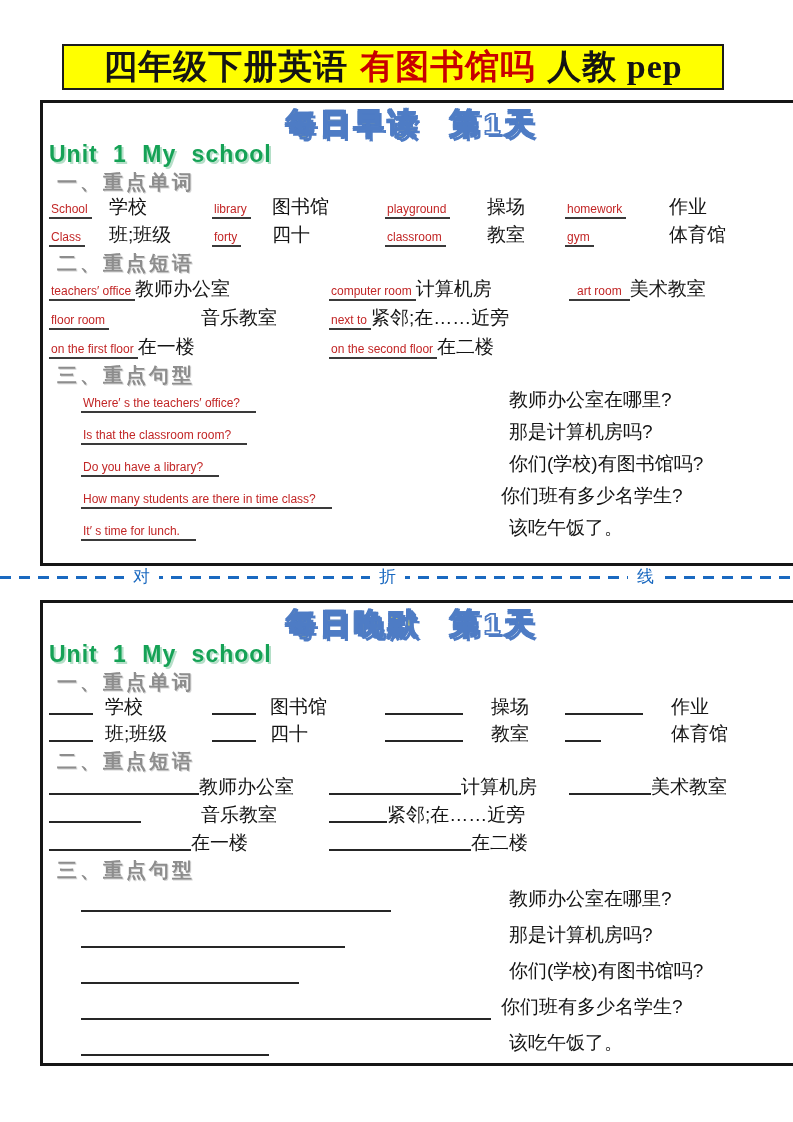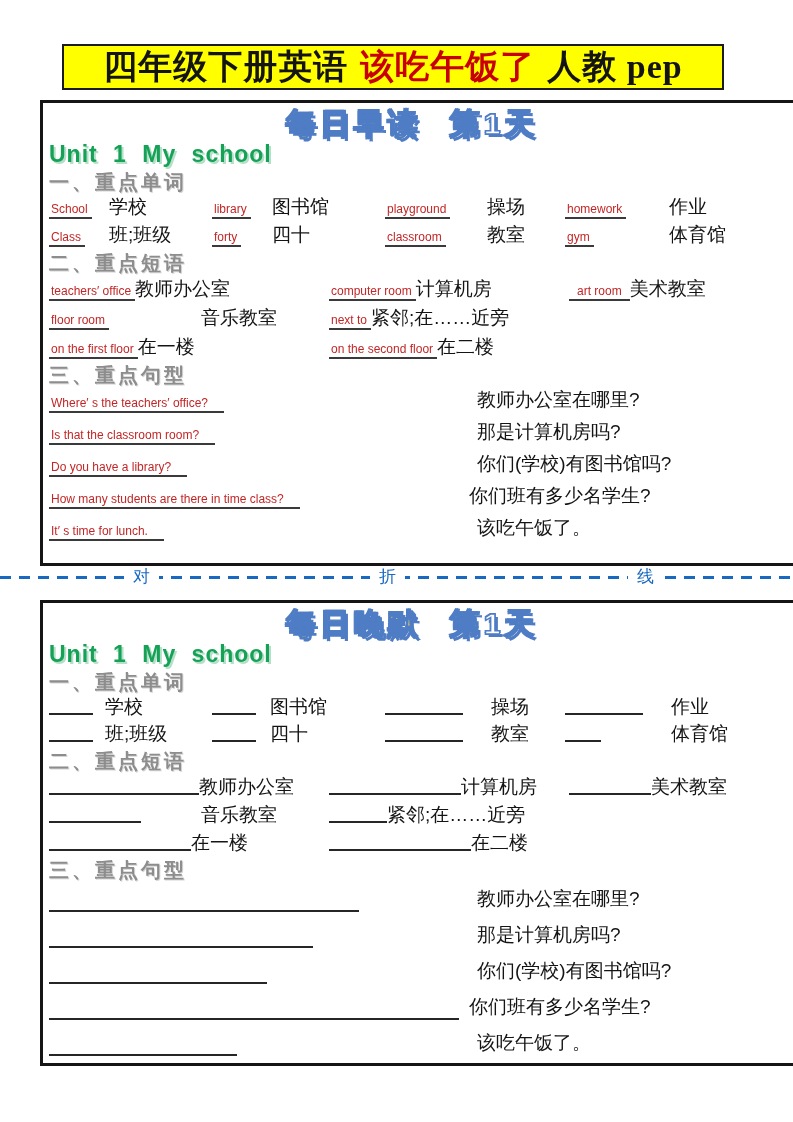--- a/index.html
+++ b/index.html
@@ -21,52 +21,52 @@
   
   .ctitle{text-align:center;font-weight:700;font-size:30px;line-height:34px;letter-spacing:4px;
           color:#f8e63e;-webkit-text-stroke:1.3px #4e7cc5;white-space:nowrap;
           text-shadow:-1px -1px 0 #4e7cc5,1px -1px 0 #4e7cc5,-1px 1px 0 #4e7cc5,3px 3px 0 #4e7cc5;}
   .ctitle .gap{display:inline-block;width:28px;}
   .ctitle .num{color:#ffffff;}
 
   .unit{font-size:23px;line-height:27px;font-weight:700;letter-spacing:1px;word-spacing:8px;
         color:#15a256;text-shadow:2px 2px 0 #b5dfc8;}
   .hd{font-size:20px;line-height:22px;font-weight:700;color:#8d8d8d;letter-spacing:3px;
-      text-shadow:1px 1px 0 #d6d6d6;margin:3px 0 1px 0;}
+      text-shadow:1px 1px 0 #d6d6d6;margin:3px 0 1px 8px;}
 
   .wrow{display:flex;align-items:baseline;line-height:24px;margin-top:2px;white-space:nowrap;}
   .prow{display:flex;align-items:baseline;line-height:24px;margin-top:3px;white-space:nowrap;}
   .c{white-space:nowrap;}
   .enbox{display:inline-block;}
   .en{color:#c22626;font-size:12px;}
   .u{border-bottom:2px solid #3a3a3a;padding:0 4px 1px 2px;}
   .zh{color:#141414;font-size:19px;}
   .blank{display:inline-block;height:15px;border-bottom:2px solid #262626;vertical-align:-2px;}
 
-  .srow{position:relative;height:32px;white-space:nowrap;}
+  .srow{position:relative;height:32px;white-space:nowrap;margin-left:32px;}
   #sheet-evening .srow{height:36px;}
   .srow .en-line{position:absolute;left:0;bottom:6px;padding-right:16px;}
   .srow .s-zh{position:absolute;left:428px;bottom:6px;}
   .srow .s-zh.indent{left:420px;}
   .srow .blank{position:absolute;left:0;bottom:6px;}
 
   
   .fold{position:absolute;left:0;top:576px;width:793px;height:3px;
         background:repeating-linear-gradient(90deg,#1a69c0 0px,#1a69c0 11px,rgba(0,0,0,0) 11px,rgba(0,0,0,0) 19px);}
   .fold-label{position:absolute;top:-10px;font-size:17px;line-height:21px;color:#1a69c0;
               background:#ffffff;padding:0 9px;}
 </style>
 </head>
 <body>
 
 <div class="page">
 
   <div class="banner">
     <span>四年级下册英语</span>
-    <span class="b-red">该吃午饭了</span>
+    <span class="b-red">有图书馆吗</span>
     <span>人教 pep</span>
   </div>
 
   <div class="sheet" id="sheet-morning">
     <div class="ctitle">
       <span>每日早读</span><span class="gap"></span><span>第</span><span class="num">1</span><span>天</span>
     </div>
     <div class="unit">Unit 1 My school</div>
 
     <div class="hd">一、重点单词</div>

